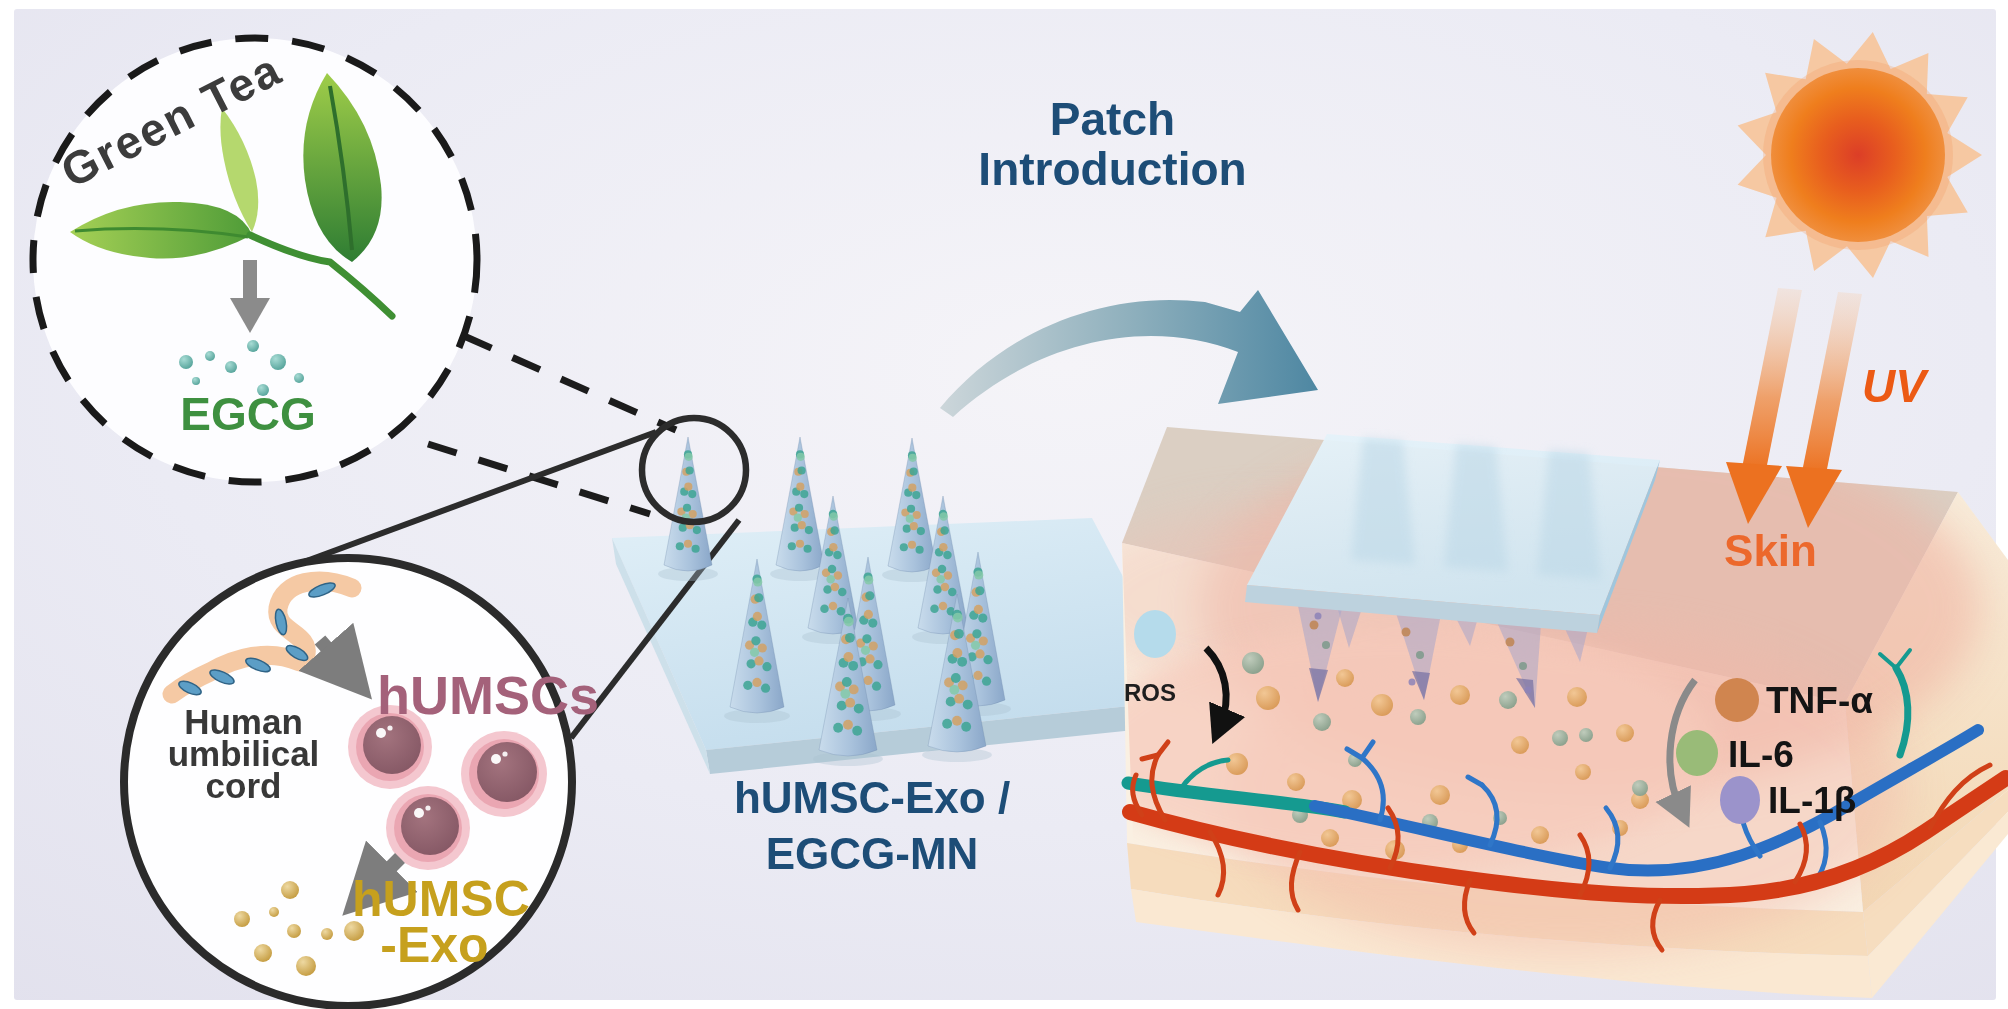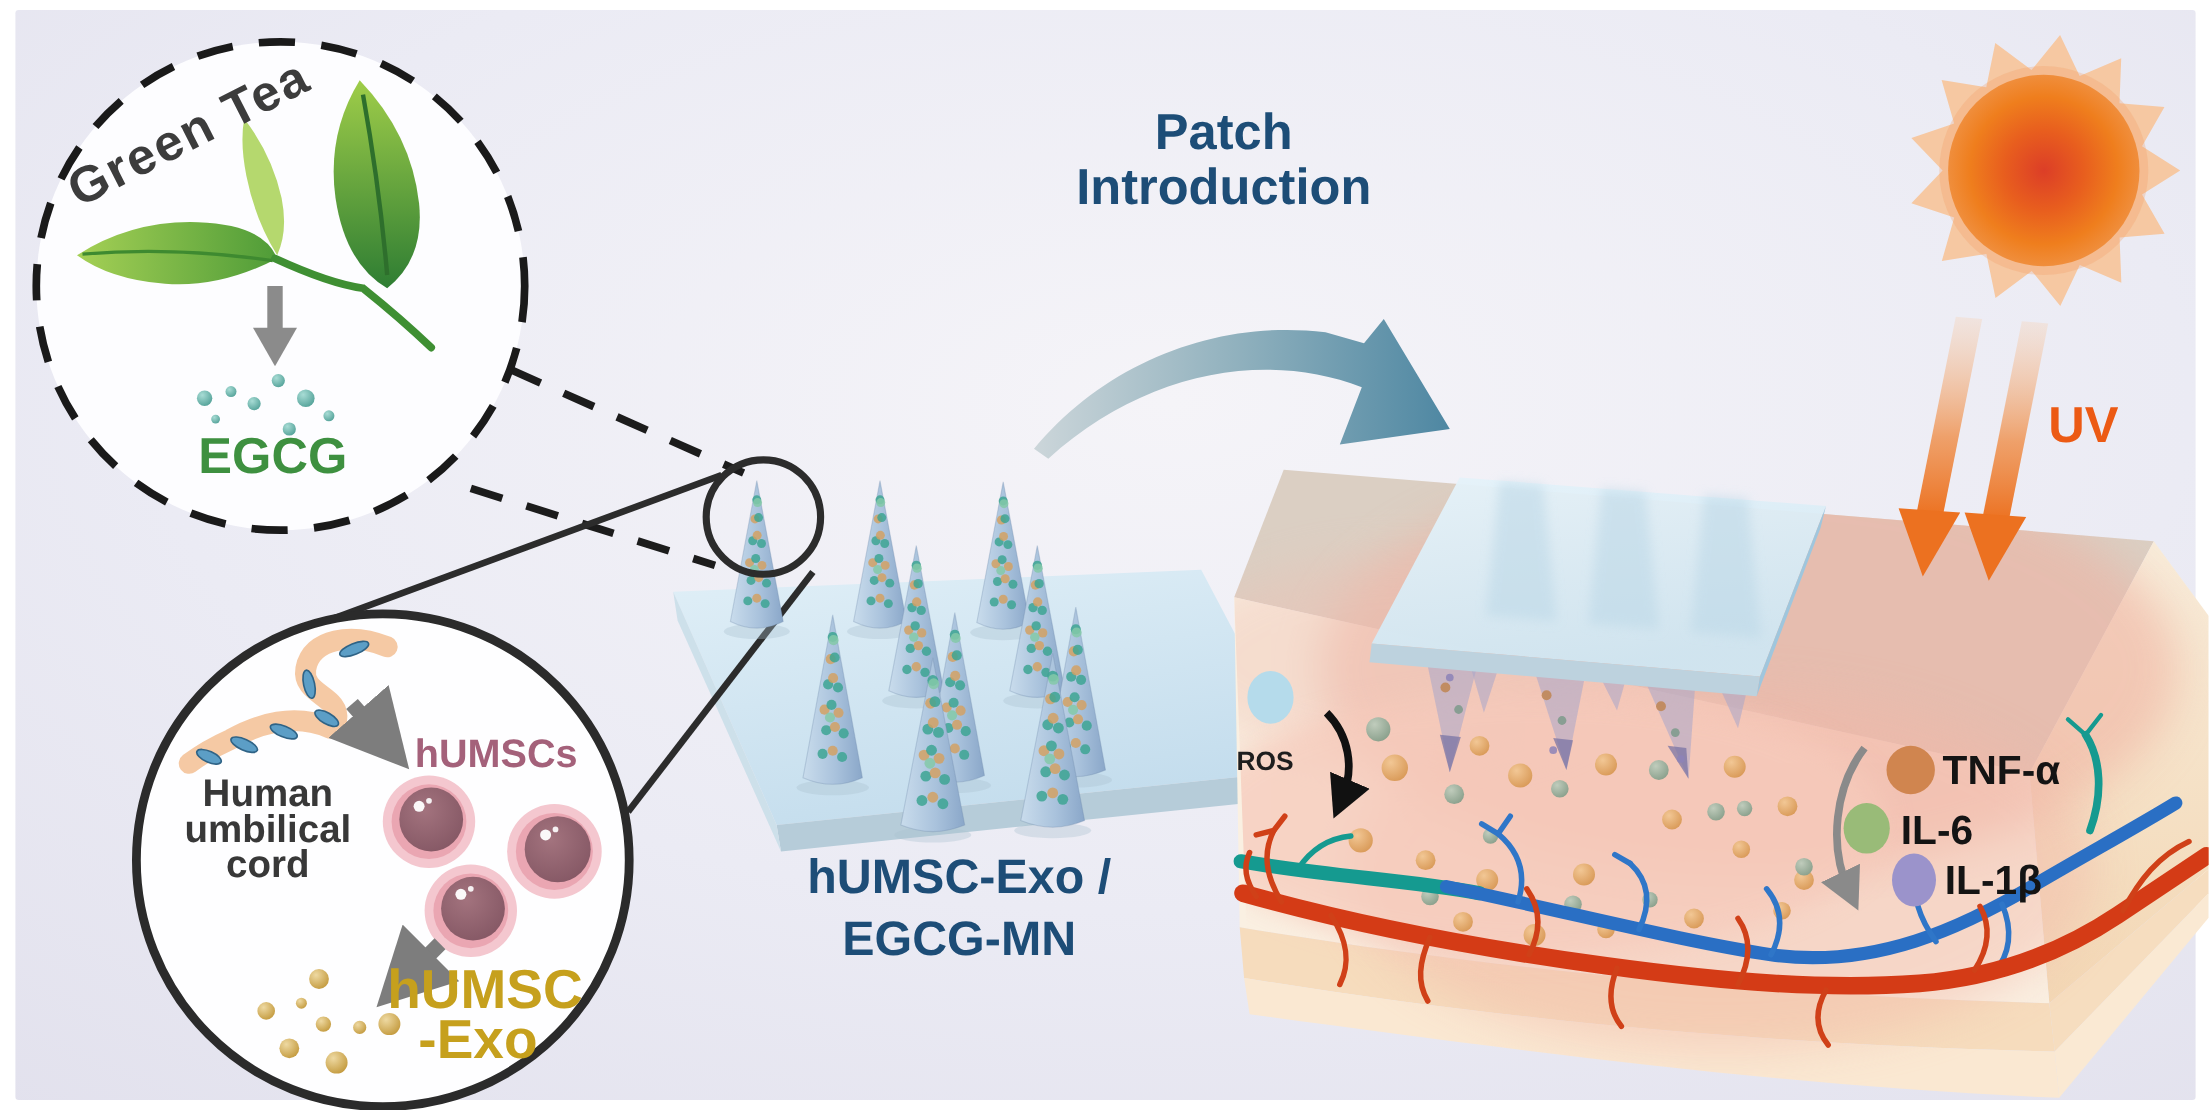--- a/index.html
+++ b/index.html
@@ -3,26 +3,26 @@
 <meta charset="utf-8">
 <style>
   html,body{margin:0;padding:0;background:#ffffff;}
   .canvas{position:relative;width:2008px;height:1009px;background:#ffffff;overflow:hidden;
           font-family:"Liberation Sans",sans-serif;}
   .canvas svg.scene{position:absolute;left:0;top:0;z-index:1;}
   .label{position:absolute;z-index:3;font-weight:700;line-height:1.08;white-space:nowrap;}
   .center{text-align:center;}
   .gtea{font-size:46px;color:#3c3c3c;letter-spacing:2px;transform:rotate(-27deg);}
   .egcg{font-size:46px;color:#3e9040;}
-  .humscs{font-size:36px;color:#a4617a;}
+  .humscs{font-size:54px;color:#a4617a;}
   .cord{font-size:35px;color:#383838;line-height:.92;}
   .exo{font-size:50px;color:#c6a01d;line-height:.92;}
   .mn{font-size:44px;color:#1d4d77;line-height:1.27;}
   .intro{font-size:46px;color:#1d4d77;line-height:1.09;}
-  .uv{font-size:46px;color:#ec5a14;}
+  .uv{font-size:46px;color:#ec5a14;font-style:italic;}
   .sdmg{font-size:44px;color:#ec682c;line-height:1.03;}
   .ros{font-size:24px;color:#1e1e1e;}
   .cyt{font-size:37px;color:#141414;}
 </style>
 </head>
 <body>
 
 <div class="canvas">
 
 <svg class="scene" width="2008" height="1009" viewBox="0 0 2008 1009">
@@ -570,19 +570,20 @@
   <div>EGCG-MN</div>
 </div>
 
 <div class="label intro center" style="left:935px;top:94px;width:355px;">
   <div>Patch</div>
   <div>Introduction</div>
 </div>
 
 <div class="label uv" style="left:1862px;top:362px;">UV</div>
 <div class="label sdmg center" style="left:1648px;top:528px;width:245px;">
+  <div>Skin</div>
 </div>
 <div class="label ros" style="left:1124px;top:680px;">ROS</div>
 <div class="label cyt" style="left:1766px;top:681px;">TNF-α</div>
 <div class="label cyt" style="left:1728px;top:735px;">IL-6</div>
 <div class="label cyt" style="left:1768px;top:781px;">IL-1β</div>
 
 </div>
 
 </body></html>

